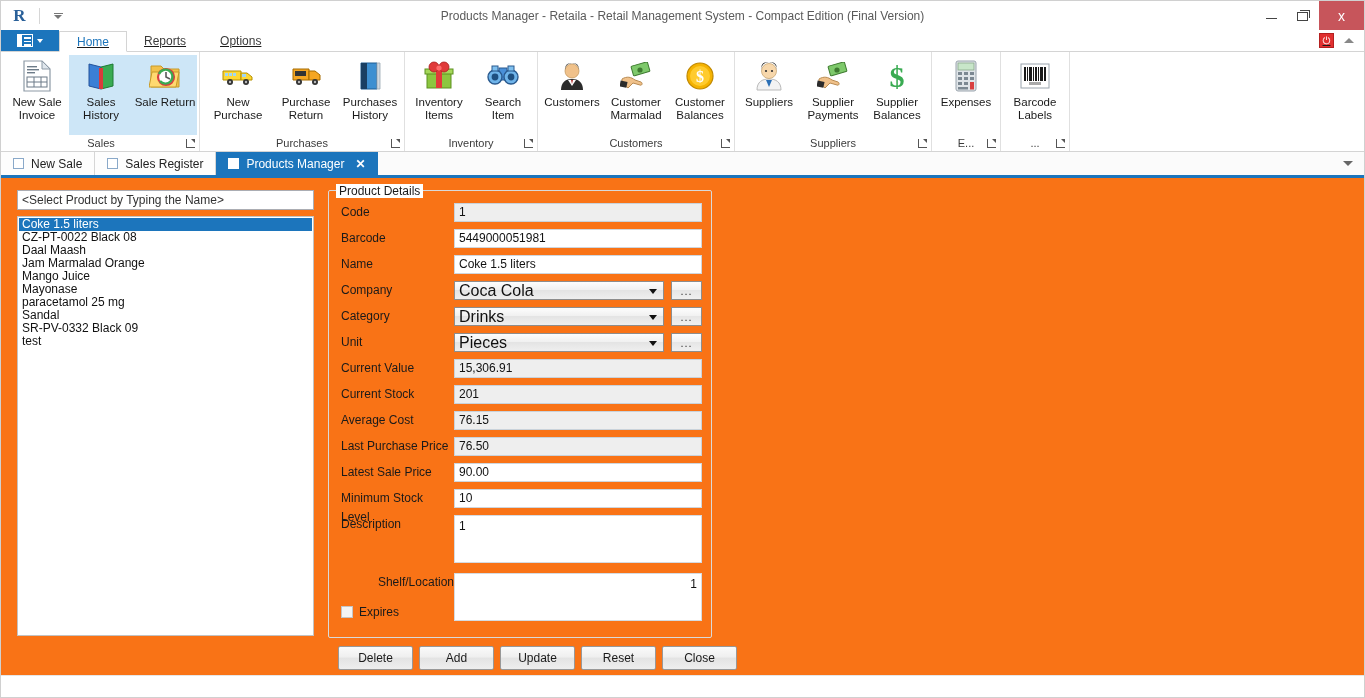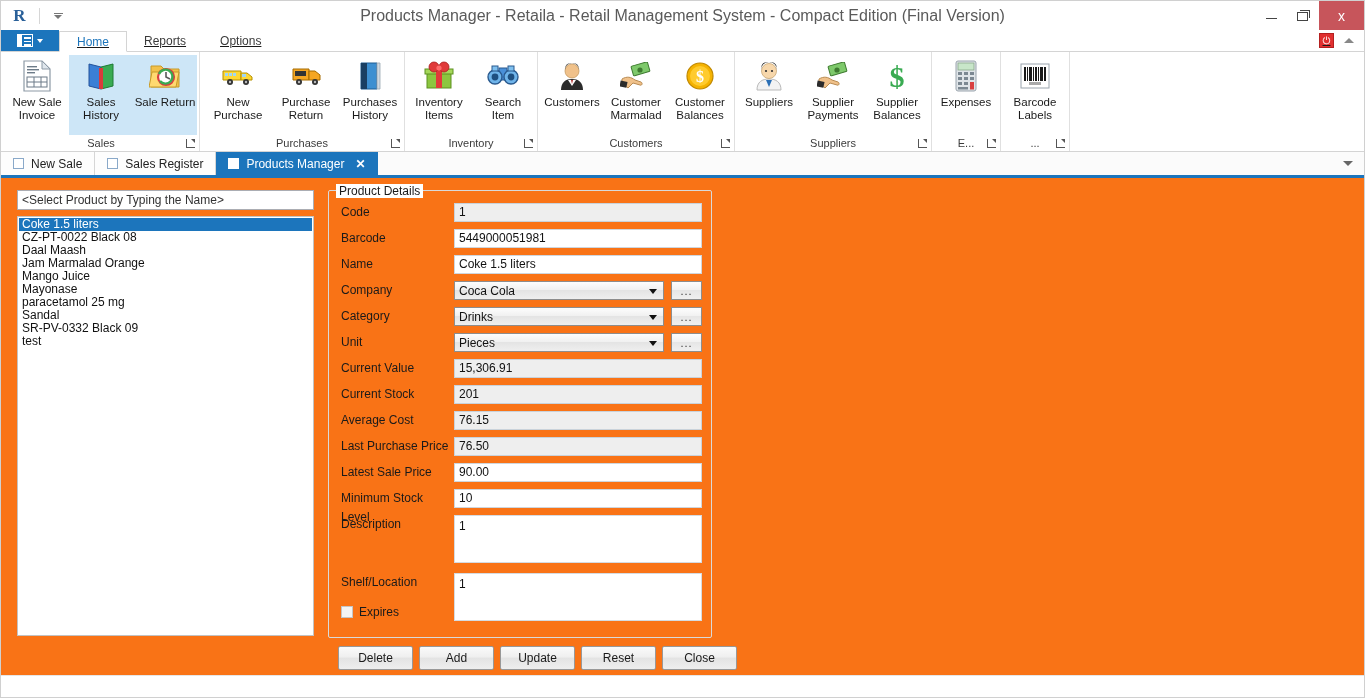--- a/index.html
+++ b/index.html
@@ -63,21 +63,21 @@
   .tri-down {
     width: 0; height: 0;
     border-left: 4px solid transparent;
     border-right: 4px solid transparent;
     border-top: 4px solid #777;
   }
   .title-text {
     position: absolute;
     left: 0; right: 0;
     text-align: center;
-    font-size: 16px;
+    font-size: 12px;
     color: #5a5a5a;
     pointer-events: none;
   }
   .wincontrols {
     margin-left: auto;
     display: flex;
     align-items: stretch;
     height: 29px;
     z-index: 2;
   }
@@ -394,21 +394,21 @@
     line-height: 17px;
     display: flex;
     align-items: center;
   }
   .finput.ro { background: #eeeeee; border-color: #c9d2da; }
   .fcombo {
     flex: 1;
     height: 19px;
     border: 1px solid #8d8d8d;
     background: linear-gradient(to bottom, #fdfdfd 0%, #f0f0f0 48%, #e4e4e4 50%, #efefef 100%);
-    font-size: 12px;
+    font-size: 16px;
     color: #111;
     padding: 0 4px;
     display: flex;
     align-items: center;
     position: relative;
   }
   .fcombo .caret {
     position: absolute;
     right: 6px; top: 50%;
     margin-top: -2px;
@@ -435,21 +435,21 @@
     flex: 1;
     height: 48px;
     border: 1px solid #d5dbe1;
     background: #ffffff;
     font-size: 12px;
     color: #111;
     padding: 3px 4px;
     line-height: 14px;
   }
   .frow.desc { height: 50px; margin-bottom: 8px; }
-  .frow.shelf { height: 52px; margin-bottom: 0; }
+  .frow.shelf { height: 52px; margin-bottom: 0; text-align: right; }
   .shelf-left {
     width: 118px;
     min-width: 118px;
     display: flex;
     flex-direction: column;
   }
   .shelf-left .lb { font-size: 12px; line-height: 19px; padding-left: 5px; }
   .chkrow {
     display: flex;
     align-items: center;

